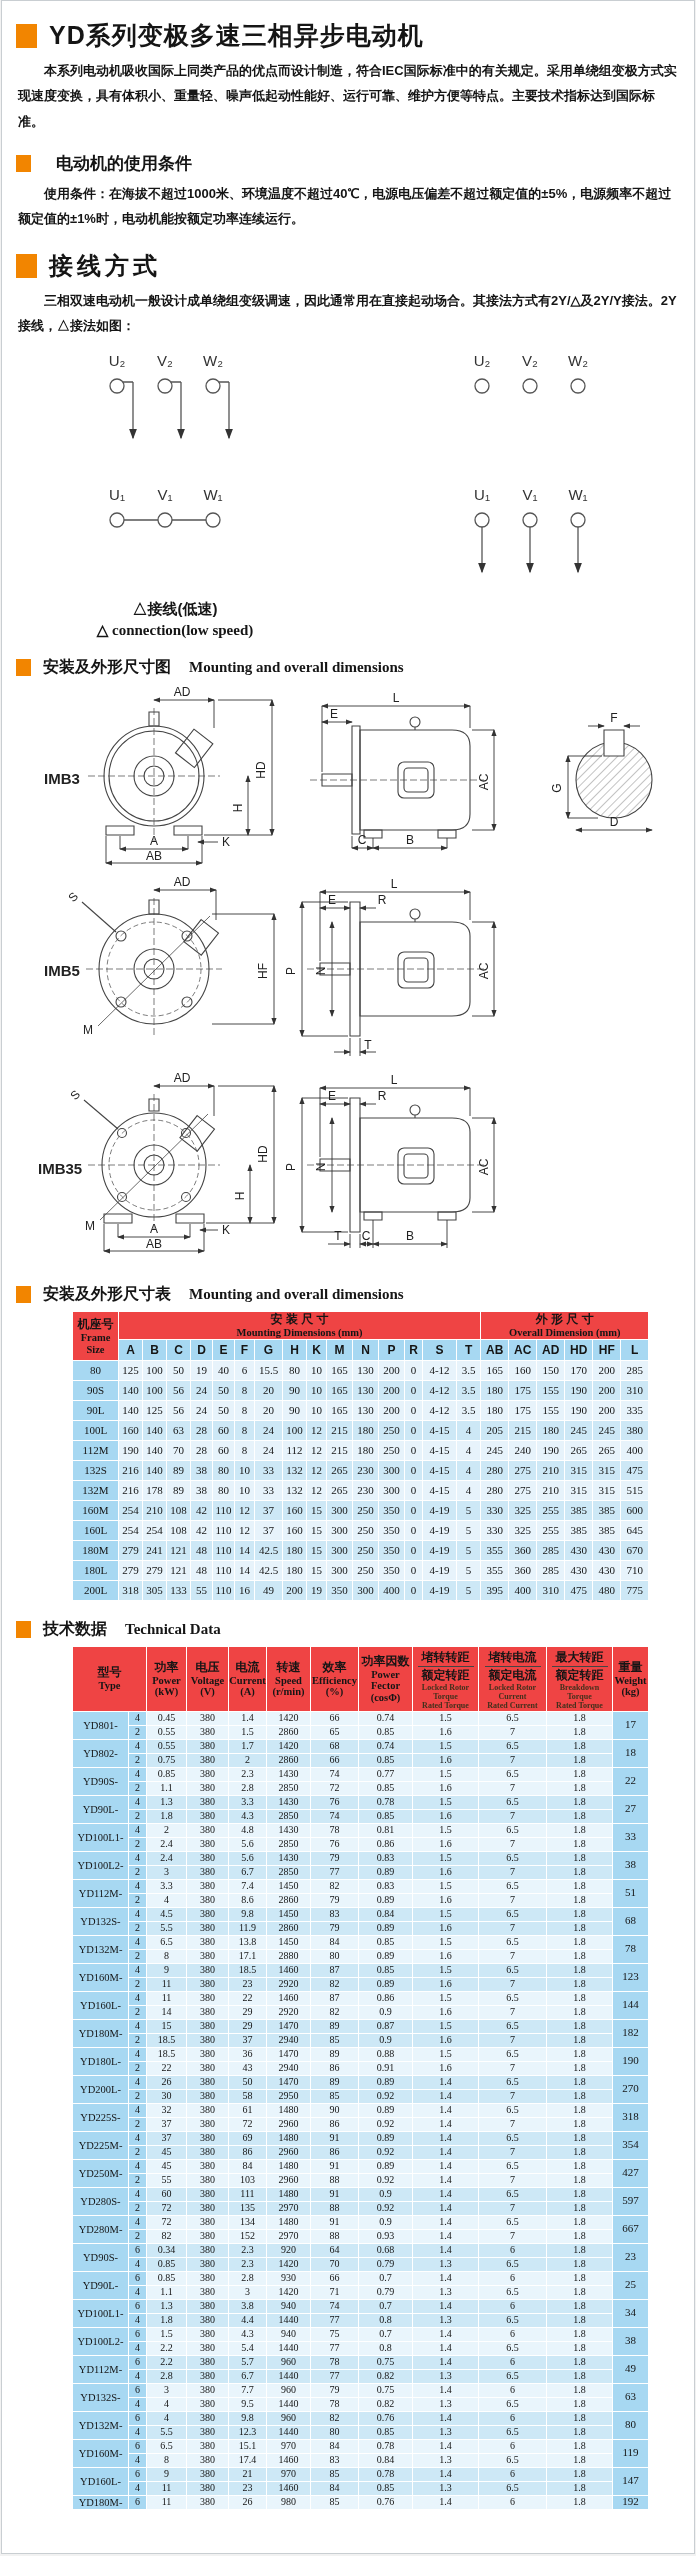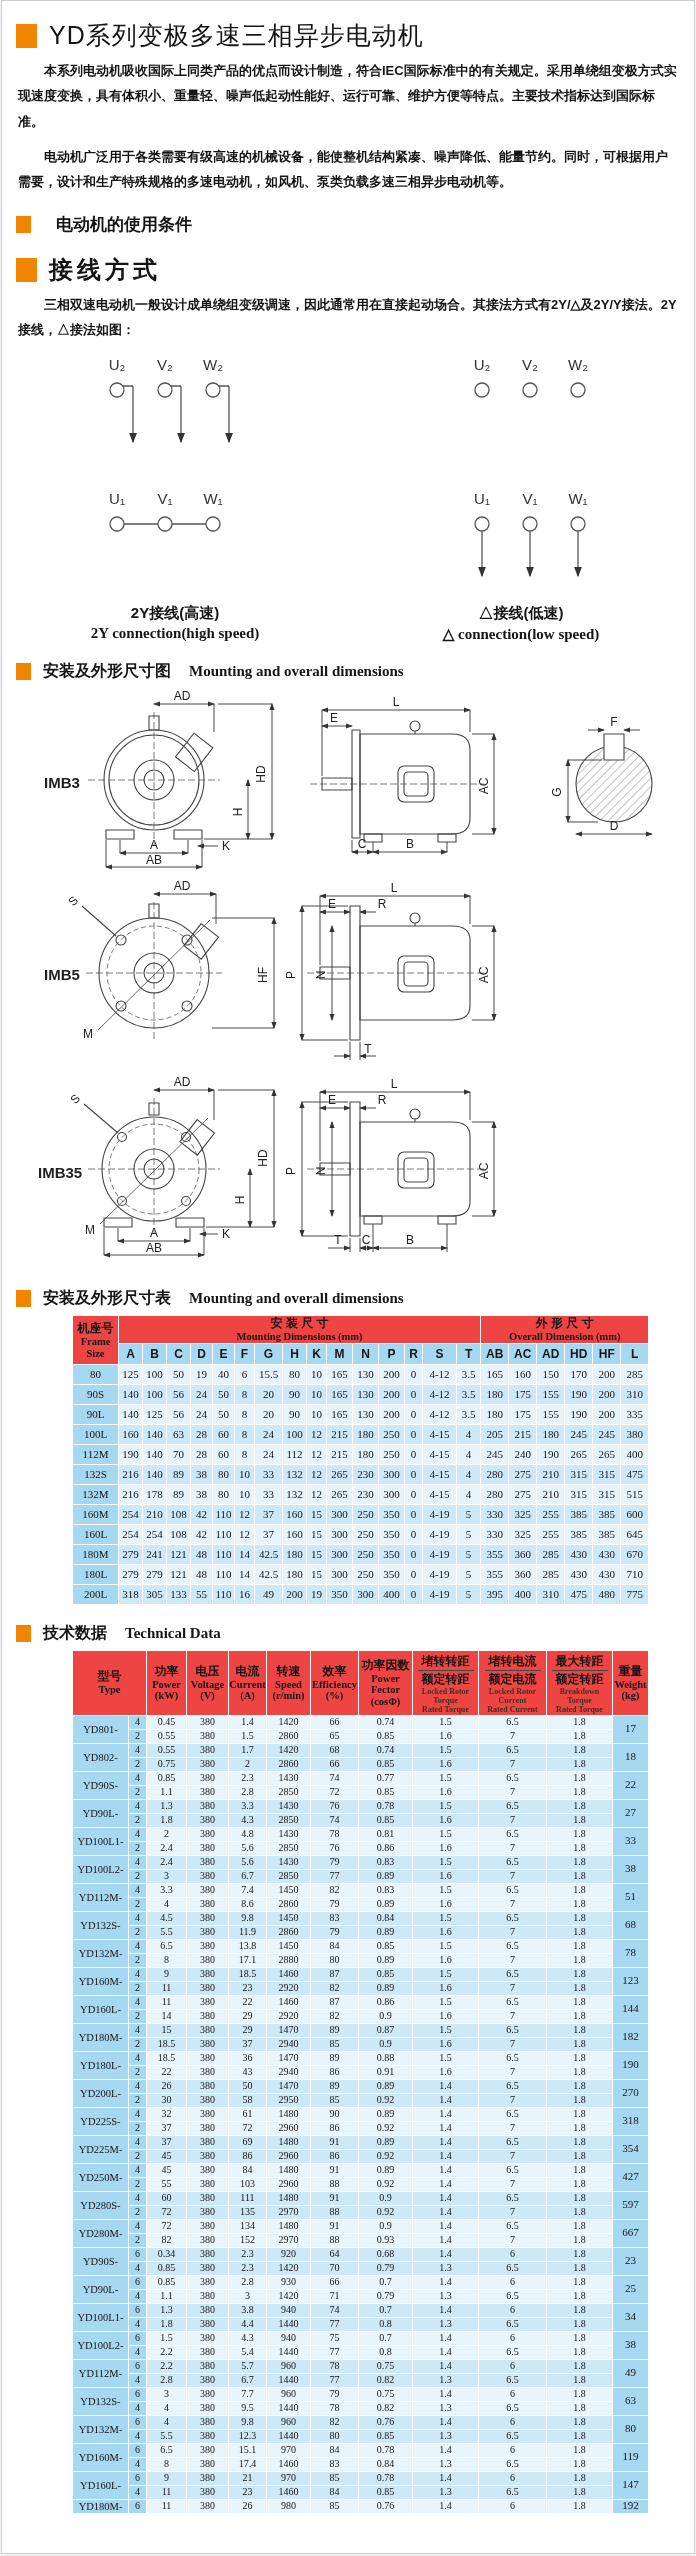--- a/index.html
+++ b/index.html
@@ -3,21 +3,21 @@
 <meta charset="utf-8">
 <style>
   html,body{margin:0;padding:0;background:#f2f2f2;}
   body{font-family:"Liberation Sans",sans-serif;color:#151515;}
   .page{width:694px;margin:0 auto;background:#fff;border:1px solid #c9ced2;min-height:2554px;padding-bottom:18px;box-sizing:border-box;}
   
   .sec{display:flex;align-items:center;gap:12px;margin:18px 0 6px 14px;}
   .sq{background:#f28500;flex:0 0 auto;}
   .sq.big{width:21px;height:24px;}
   .sq.small{width:15px;height:17px;}
-  .h1{font-size:25px;font-weight:normal;letter-spacing:1px;}
+  .h1{font-size:25px;font-weight:bold;letter-spacing:1px;}
   .h2{font-size:17px;font-weight:bold;margin-left:13px;}
   .h3{font-size:24px;font-weight:bold;letter-spacing:4px;text-align:right;}
   .h4{font-size:16px;font-weight:bold;}
   .hen{font-family:"Liberation Serif",serif;font-weight:bold;font-size:15px;margin-left:6px;}
   
   .para{margin:4px 16px 10px 16px;text-indent:2em;font-size:13px;line-height:1.95;font-weight:600;}
   
   .wiring-svg{display:block;margin:4px 0 0 0;}
   .caps{display:flex;margin:0 0 8px 0;}
   .cap{width:50%;text-align:center;}
@@ -52,26 +52,26 @@
 </head>
 <body>
 
 <div class="page">
 
   <div class="sec">
     <span class="sq big"></span>
     <span class="h1">YD系列变极多速三相异步电动机</span>
   </div>
   <p class="para">本系列电动机吸收国际上同类产品的优点而设计制造，符合IEC国际标准中的有关规定。采用单绕组变极方式实现速度变换，具有体积小、重量轻、噪声低起动性能好、运行可靠、维护方便等特点。主要技术指标达到国际标准。</p>
-  <p class="para">电动机广泛用于各类需要有级高速的机械设备，能使整机结构紧凑、噪声降低、能量节约。同时，可根据用户需要，设计和生产特殊规格的多速电动机，如风机、泵类负载多速三相异步电动机等。</p>
 
   <div class="sec">
     <span class="sq small"></span>
     <span class="h2">电动机的使用条件</span>
   </div>
+  <p class="para">使用条件：在海拔不超过1000米、环境温度不超过40℃，电源电压偏差不超过额定值的±5%，电源频率不超过额定值的±1%时，电动机能按额定功率连续运行。</p>
 
   <div class="sec">
     <span class="sq big"></span>
     <span class="h3">接线方式</span>
   </div>
   <p class="para">三相双速电动机一般设计成单绕组变级调速，因此通常用在直接起动场合。其接法方式有2Y/△及2Y/Y接法。2Y接线，△接法如图：</p>
 
   <svg class="wiring-svg" width="694" height="252" viewBox="0 0 694 252">
     <defs>
       <marker id="arw" markerWidth="9" markerHeight="9" refX="7" refY="3" orient="auto">
@@ -111,24 +111,20 @@
       <text x="211" y="152">W₁</text>
       <text x="480" y="18">U₂</text>
       <text x="528" y="18">V₂</text>
       <text x="576" y="18">W₂</text>
       <text x="480" y="152">U₁</text>
       <text x="528" y="152">V₁</text>
       <text x="576" y="152">W₁</text>
     </g>
   </svg>
   <div class="caps">
-    <div class="cap">
-      <div class="zh">2Y接线(高速)</div>
-      <div class="en">2Y connection(high speed)</div>
-    </div>
     <div class="cap">
       <div class="zh">△接线(低速)</div>
       <div class="en">△ connection(low speed)</div>
     </div>
   </div>
 
   <div class="sec">
     <span class="sq small"></span>
     <span class="h4">安装及外形尺寸图</span>
     <span class="hen">Mounting and overall dimensions</span>

